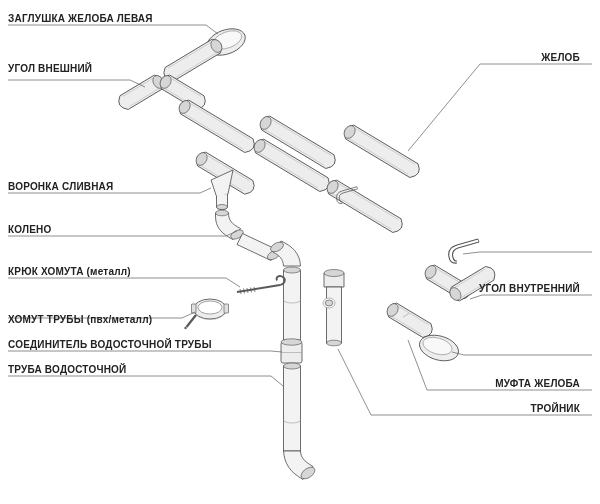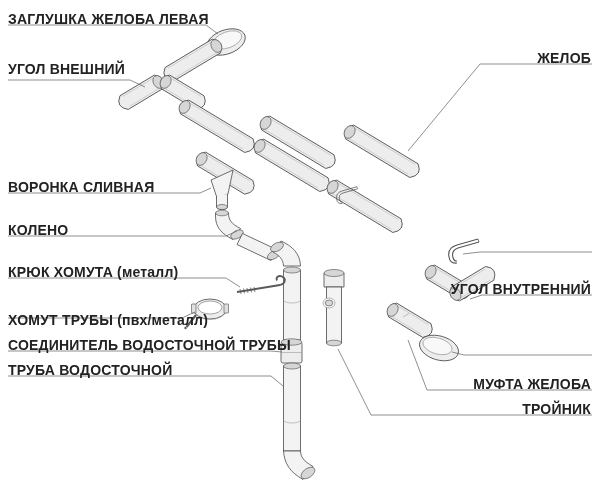--- a/index.html
+++ b/index.html
@@ -1,22 +1,22 @@
 <!DOCTYPE html>
 <html><head>
 <meta charset="utf-8">
 <style>
   html,body{margin:0;padding:0;background:#fff}
   .stage{position:relative;width:600px;height:504px;background:#ffffff;overflow:hidden;
          font-family:"Liberation Sans",sans-serif}
   .stage svg{position:absolute;left:0;top:0}
-  .lbl{position:absolute;font-size:14px;font-weight:700;color:#222;letter-spacing:.2px;
+  .lbl{position:absolute;font-size:10px;font-weight:700;color:#222;letter-spacing:.2px;
        white-space:nowrap;line-height:10px}
   .lbl-left{left:8px}
-  .lbl-right{right:9px;text-align:right}
+  .lbl-right{right:20px;text-align:right}
   .lbl-wrap{white-space:normal;width:104px}
   
   .pc{fill:#ededed;stroke:#4a4a4a;stroke-width:.8}
   .pc2{fill:#f3f3f3;stroke:#4a4a4a;stroke-width:.8}
   .hole{fill:#d6d6d6;stroke:#4a4a4a;stroke-width:.6}
   .face{fill:#f8f8f8;stroke:#8a8a8a;stroke-width:.6}
   .thin{stroke:#bdbdbd;stroke-width:.6}
   .seam{stroke:#9a9a9a;stroke-width:.6;fill:none}
   .ldr{fill:none;stroke:#6a6a6a;stroke-width:.75}
   .metal{fill:none;stroke:#555;stroke-width:1.1}

